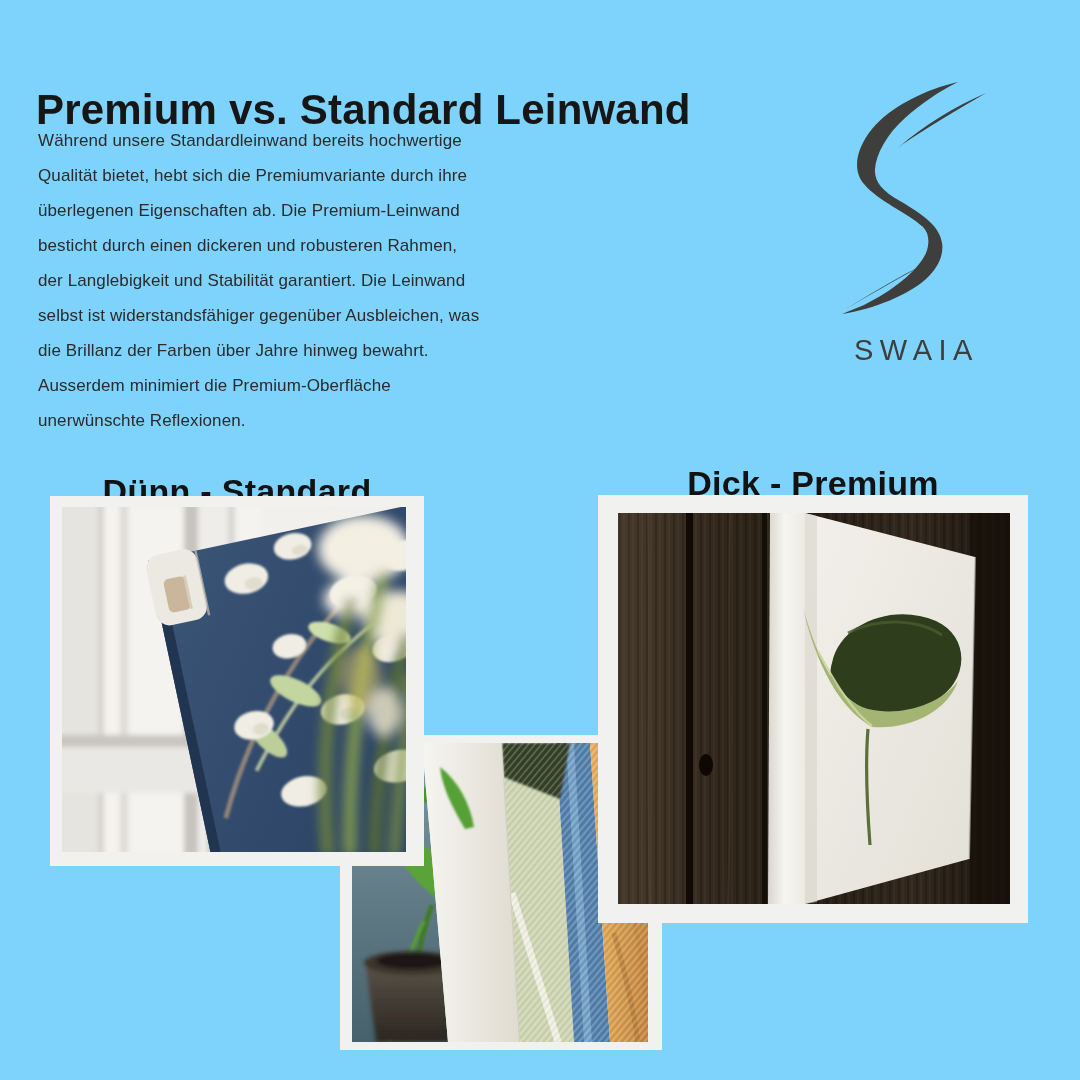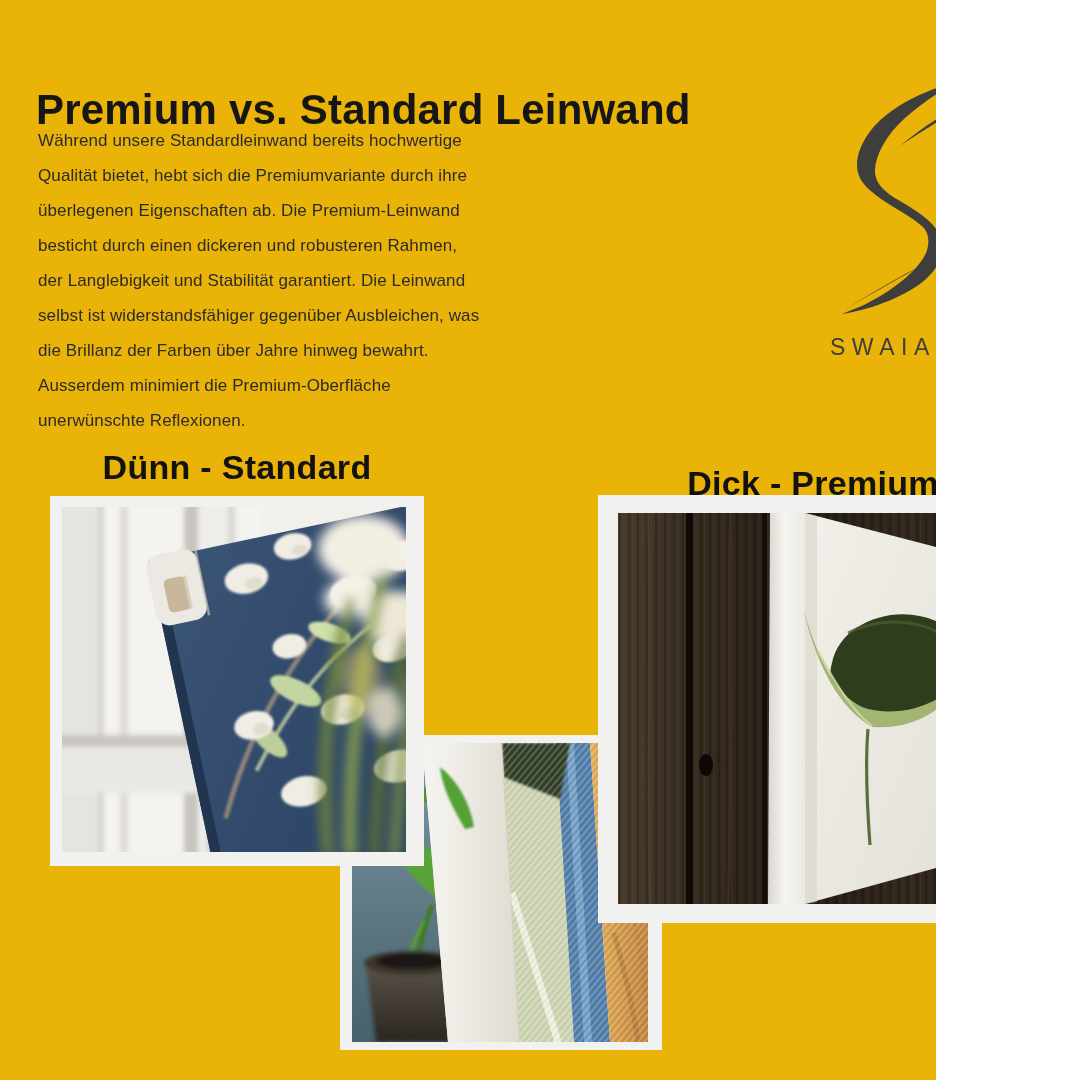--- a/index.html
+++ b/index.html
@@ -1,28 +1,28 @@
 <!DOCTYPE html>
 <html><head>
 <meta charset="utf-8">
 <style>
   html,body{margin:0;padding:0;background:#ffffff;}
-  .page{position:relative;width:936px;height:1080px;background:#eab308;overflow:hidden;
+  .page{position:relative;width:1080px;height:1080px;background:#7dd3fc;overflow:hidden;
         font-family:"Liberation Sans", sans-serif;color:#1d1d1b;}
   .headline{position:absolute;left:36px;top:58px;font-size:42px;font-weight:700;
             letter-spacing:0.2px;color:#161616;}
   .intro{position:absolute;left:38px;top:106px;width:812px;font-size:17px;line-height:35px;
          color:#2b2b2b;white-space:pre-line;letter-spacing:0.1px;}
   .logo{position:absolute;left:822px;top:62px;width:216px;height:300px;}
   .logo-s{position:absolute;left:8px;top:6px;width:180px;height:262px;}
-  .brand{position:absolute;left:8px;top:272px;font-size:23px;letter-spacing:6.5px;
+  .brand{position:absolute;left:32px;top:272px;font-size:29px;letter-spacing:6.5px;
          color:#3e3e3c;font-weight:400;}
   .col-heading{position:absolute;top:448px;font-size:34px;font-weight:700;color:#121212;
                text-align:center;letter-spacing:0.3px;}
-  .h-std{left:50px;width:374px;}
+  .h-std{left:50px;width:374px;margin-top:24px;}
   .h-prem{left:598px;width:430px;margin-top:16px;}
   .card{position:absolute;background:#f1f1f0;}
   .card-detail{left:340px;top:735px;width:322px;height:315px;z-index:1;}
   .card-std{left:50px;top:496px;width:374px;height:370px;z-index:2;}
   .card-prem{left:598px;top:495px;width:430px;height:428px;z-index:2;}
   .photo{position:absolute;overflow:hidden;background:#dddcd8;}
   .photo-std{left:12px;top:11px;width:344px;height:345px;}
   .photo-prem{left:20px;top:18px;width:392px;height:391px;}
   .photo-detail{left:12px;top:8px;width:296px;height:299px;}
   .photo svg{display:block;width:100%;height:100%;}

